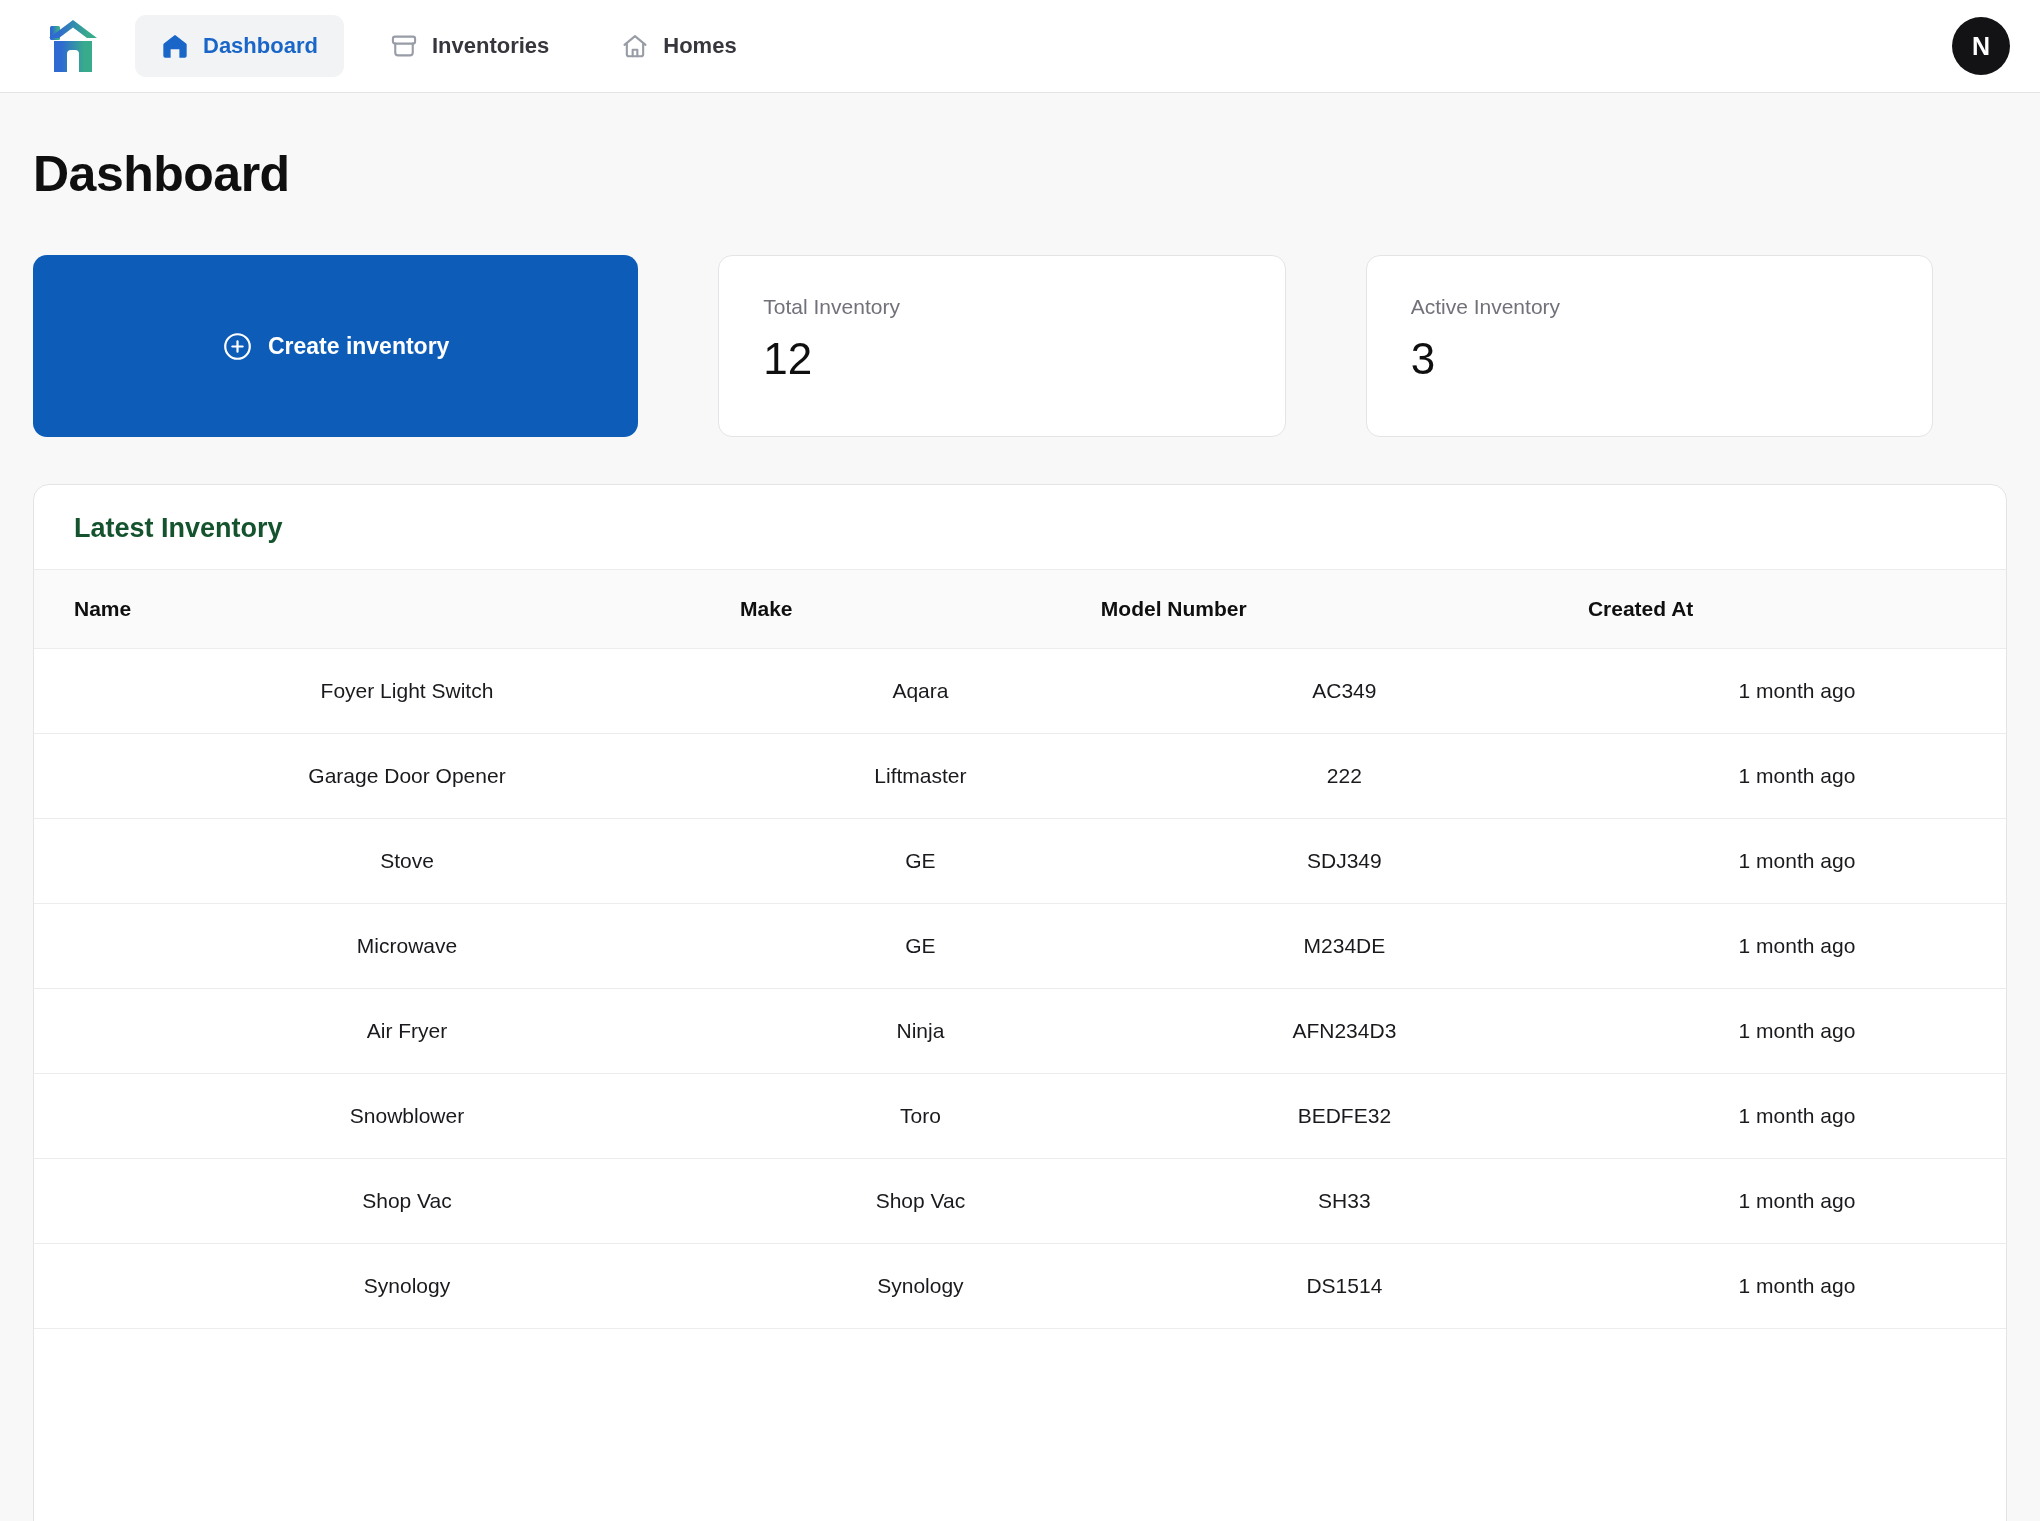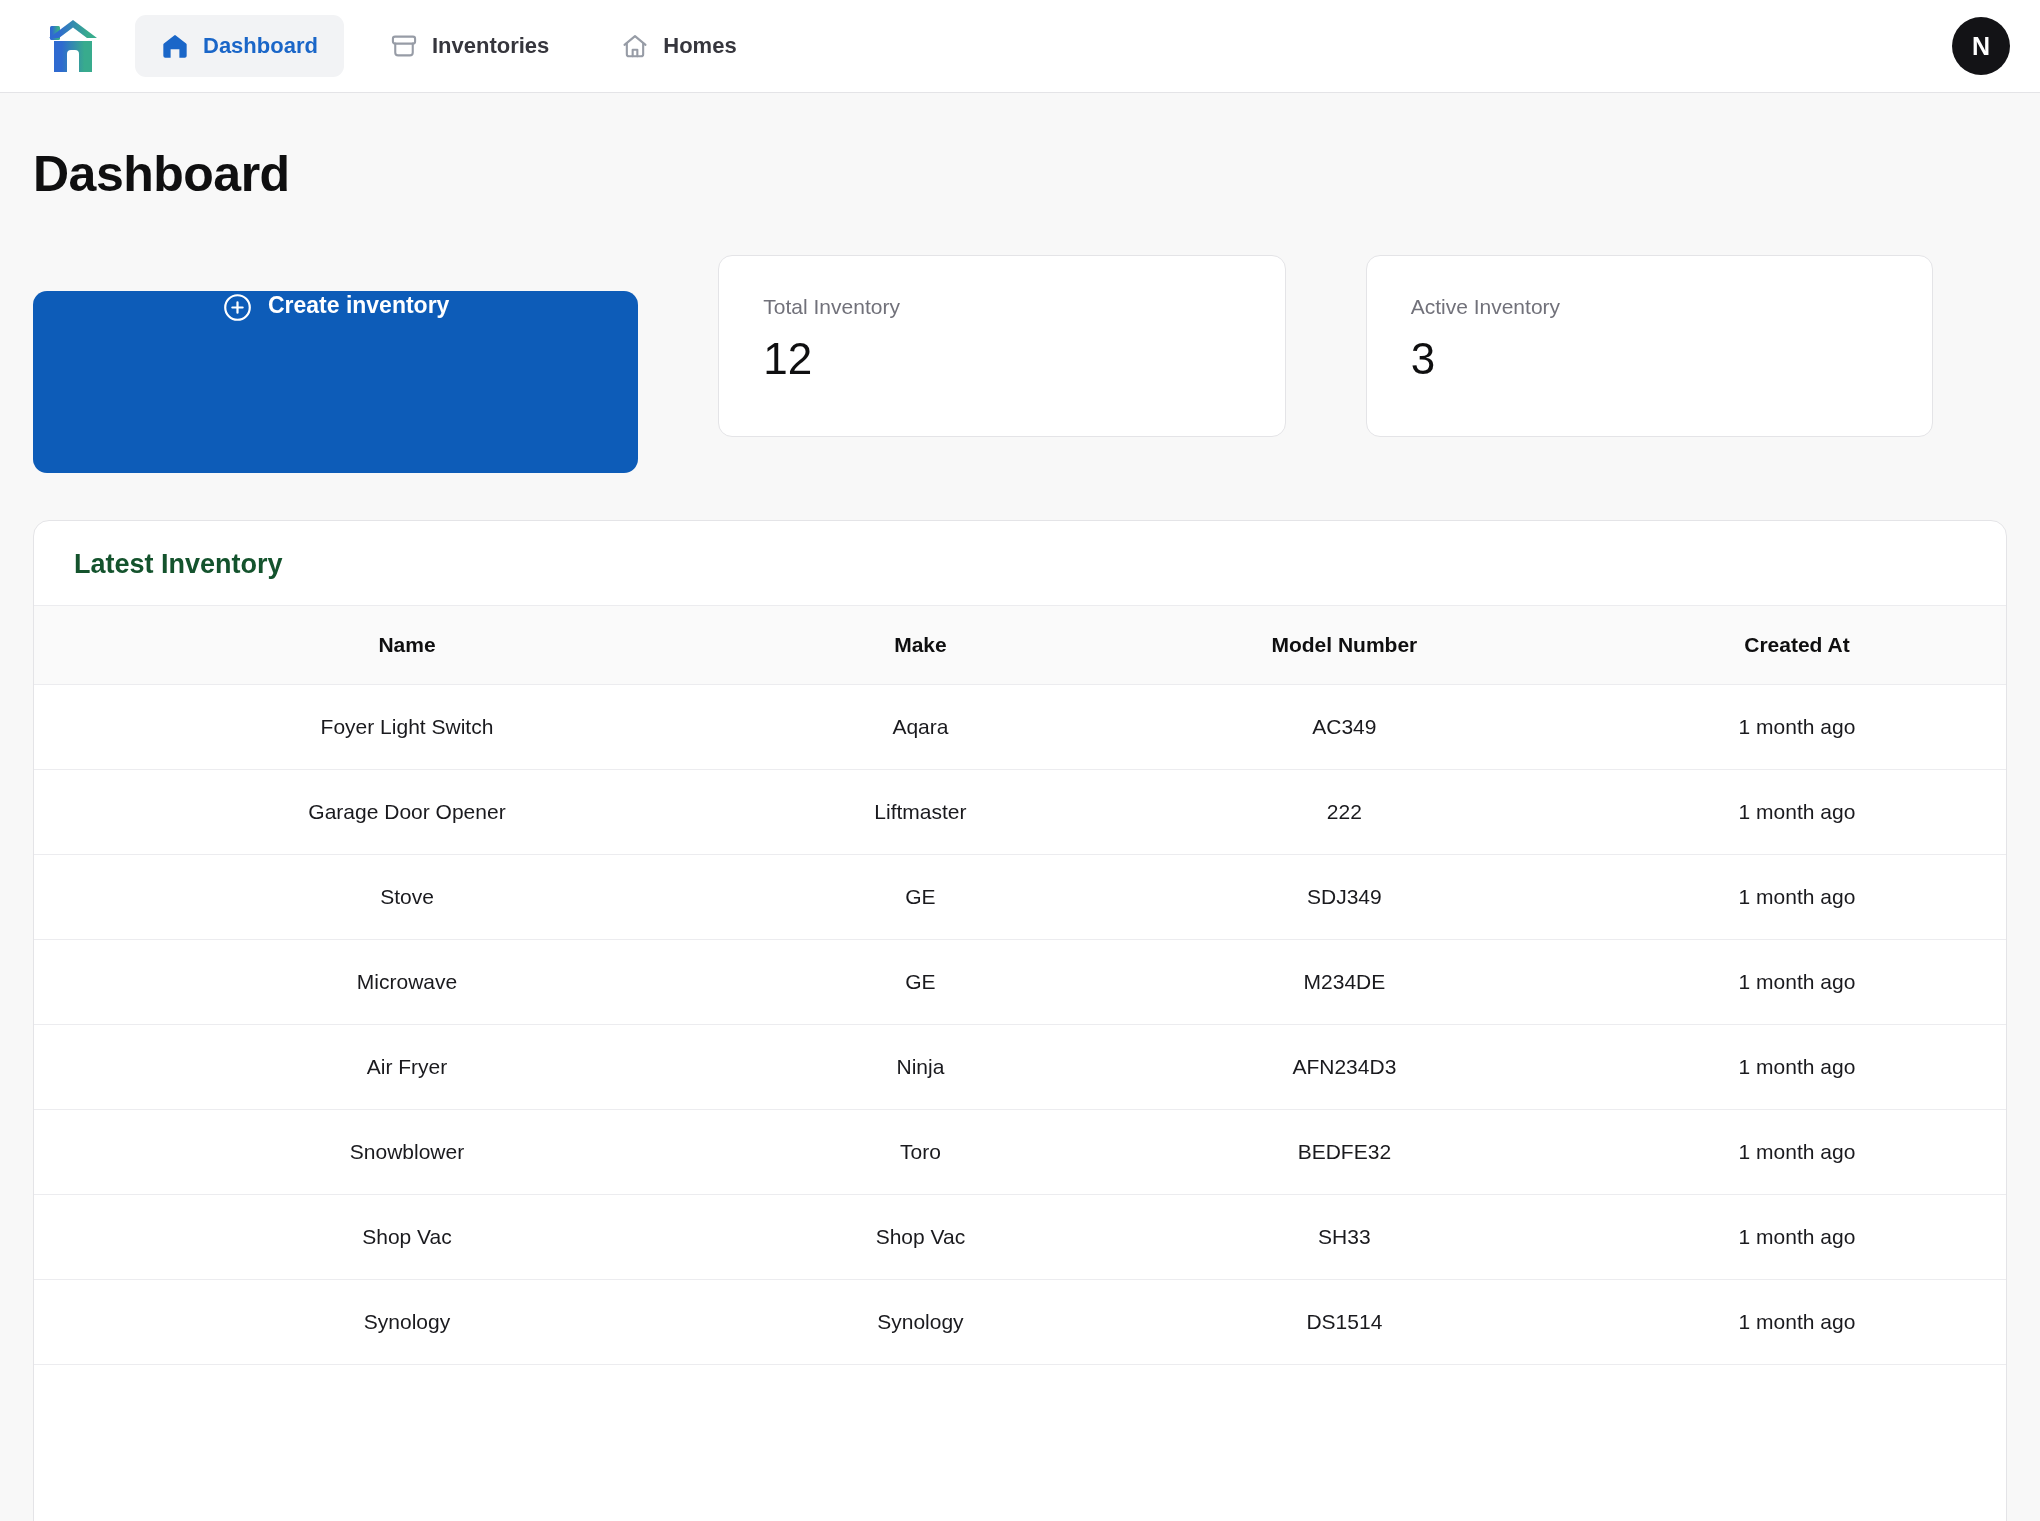--- a/index.html
+++ b/index.html
@@ -46,41 +46,41 @@
   
   main{padding:0 33px;}
   h1.page-title{
     font-size:50px;font-weight:700;color:#0f0f10;letter-spacing:-0.5px;
     margin:52px 0 52px 0;
   }
   .cards-row{display:grid;grid-template-columns:repeat(3,1fr);gap:42px;width:1900px;}
   .create-btn{
     height:182px;border:none;border-radius:14px;background:var(--button-blue);
     color:#fff;font-family:inherit;font-size:23px;font-weight:700;
-    display:flex;justify-content:center;gap:15px;cursor:pointer;margin-top:36px;
+    display:flex;align-items:center;justify-content:center;gap:15px;cursor:pointer;
   }
   .create-btn svg{width:31px;height:31px;flex:none;}
   .stat-card{
     height:182px;background:#fff;border:1px solid var(--card-border);
     border-radius:14px;padding:37px 44px;margin-left:38px;
   }
   .stat-label{font-size:21px;color:var(--muted-text);line-height:1.3;}
   .stat-value{font-size:44px;font-weight:400;color:#0f0f10;margin-top:15px;line-height:1.1;}
   
   .table-card{
     margin-top:47px;background:#fff;border:1px solid var(--card-border);
     border-radius:16px;overflow:hidden;height:1100px;
   }
   .table-title{font-size:27px;font-weight:700;color:#14532d;padding:28px 40px 25px 40px;}
   table{width:100%;border-collapse:collapse;table-layout:fixed;}
   thead th{
     background:var(--table-header-bg);
     border-top:1px solid var(--divider);border-bottom:1px solid var(--divider);
     height:79px;font-size:21px;font-weight:700;color:#0f0f10;
-    text-align:center;padding:0;
+    text-align:left;padding:0;
   }
   tbody td{
     height:85px;border-bottom:1px solid var(--divider);
     font-size:21px;color:#1a1a1e;padding:0;text-align:center;
     white-space:nowrap;overflow:hidden;
   }
   th:first-child, td:first-child{padding-left:40px;}
 </style>
 </head>
 <body>

